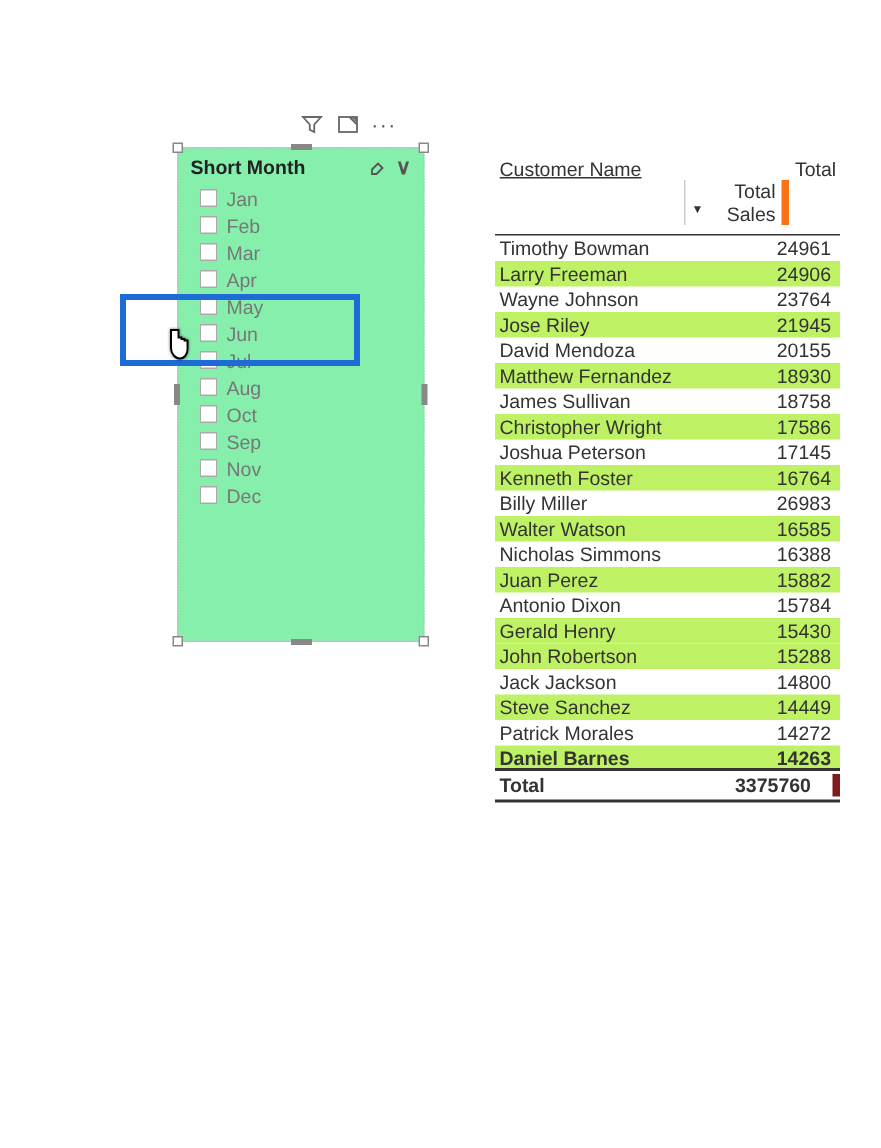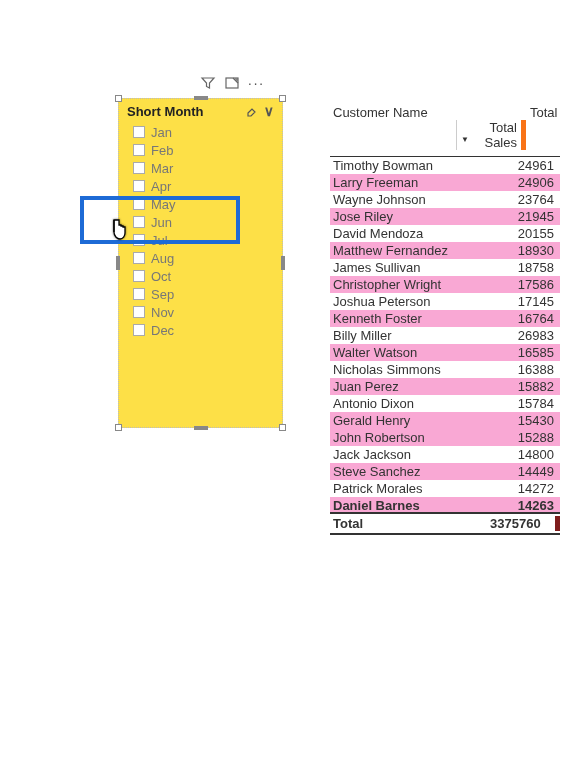--- a/index.html
+++ b/index.html
@@ -40,21 +40,21 @@
       color:#555;
     }
 
     
     .slicer {
       position: absolute;
       left: 118px;
       top: 98px;
       width: 165px;
       height: 330px;
-      background: #fde047;
+      background: #86efac;
       border: 1px dotted #bbb;
     }
     
     .handle {
       position: absolute;
       background: #888;
     }
     .handle.h-top, .handle.h-bot { width: 14px; height: 4px; left: 50%; transform: translateX(-50%);}
     .handle.h-top { top: -3px; }
     .handle.h-bot { bottom: -3px; }
@@ -145,20 +145,21 @@
       display:flex;
       font-size:13px;
       padding: 3px 0 6px 3px;
       border-bottom:1px solid #333;
     }
     .col-name {
       flex:1;
       white-space:nowrap;
       overflow:hidden;
       padding-right:4px;
+      text-decoration:underline;
     }
     .col-sales {
       width: 70px;
       text-align:right;
       padding-right: 4px;
       position:relative;
       border-left:1px solid #ccc;
       border-right:5px solid #f97316;
       padding-left:4px;
       margin-top:15px;
@@ -177,21 +178,21 @@
     }
     .table-body {
       font-size: 13px;
       max-height: 470px;
       overflow:hidden;
     }
     .row {
       display:flex;
       padding: 1px 0;
     }
-    .row.alt { background:#f9a8d4; }
+    .row.alt { background:#bef264; }
     .row .cell-name {
       flex:1;
       padding-left:3px;
       white-space:nowrap;
       overflow:hidden;
     }
     .row .cell-sales {
       width: 70px;
       text-align:right;
       padding-right:6px;

